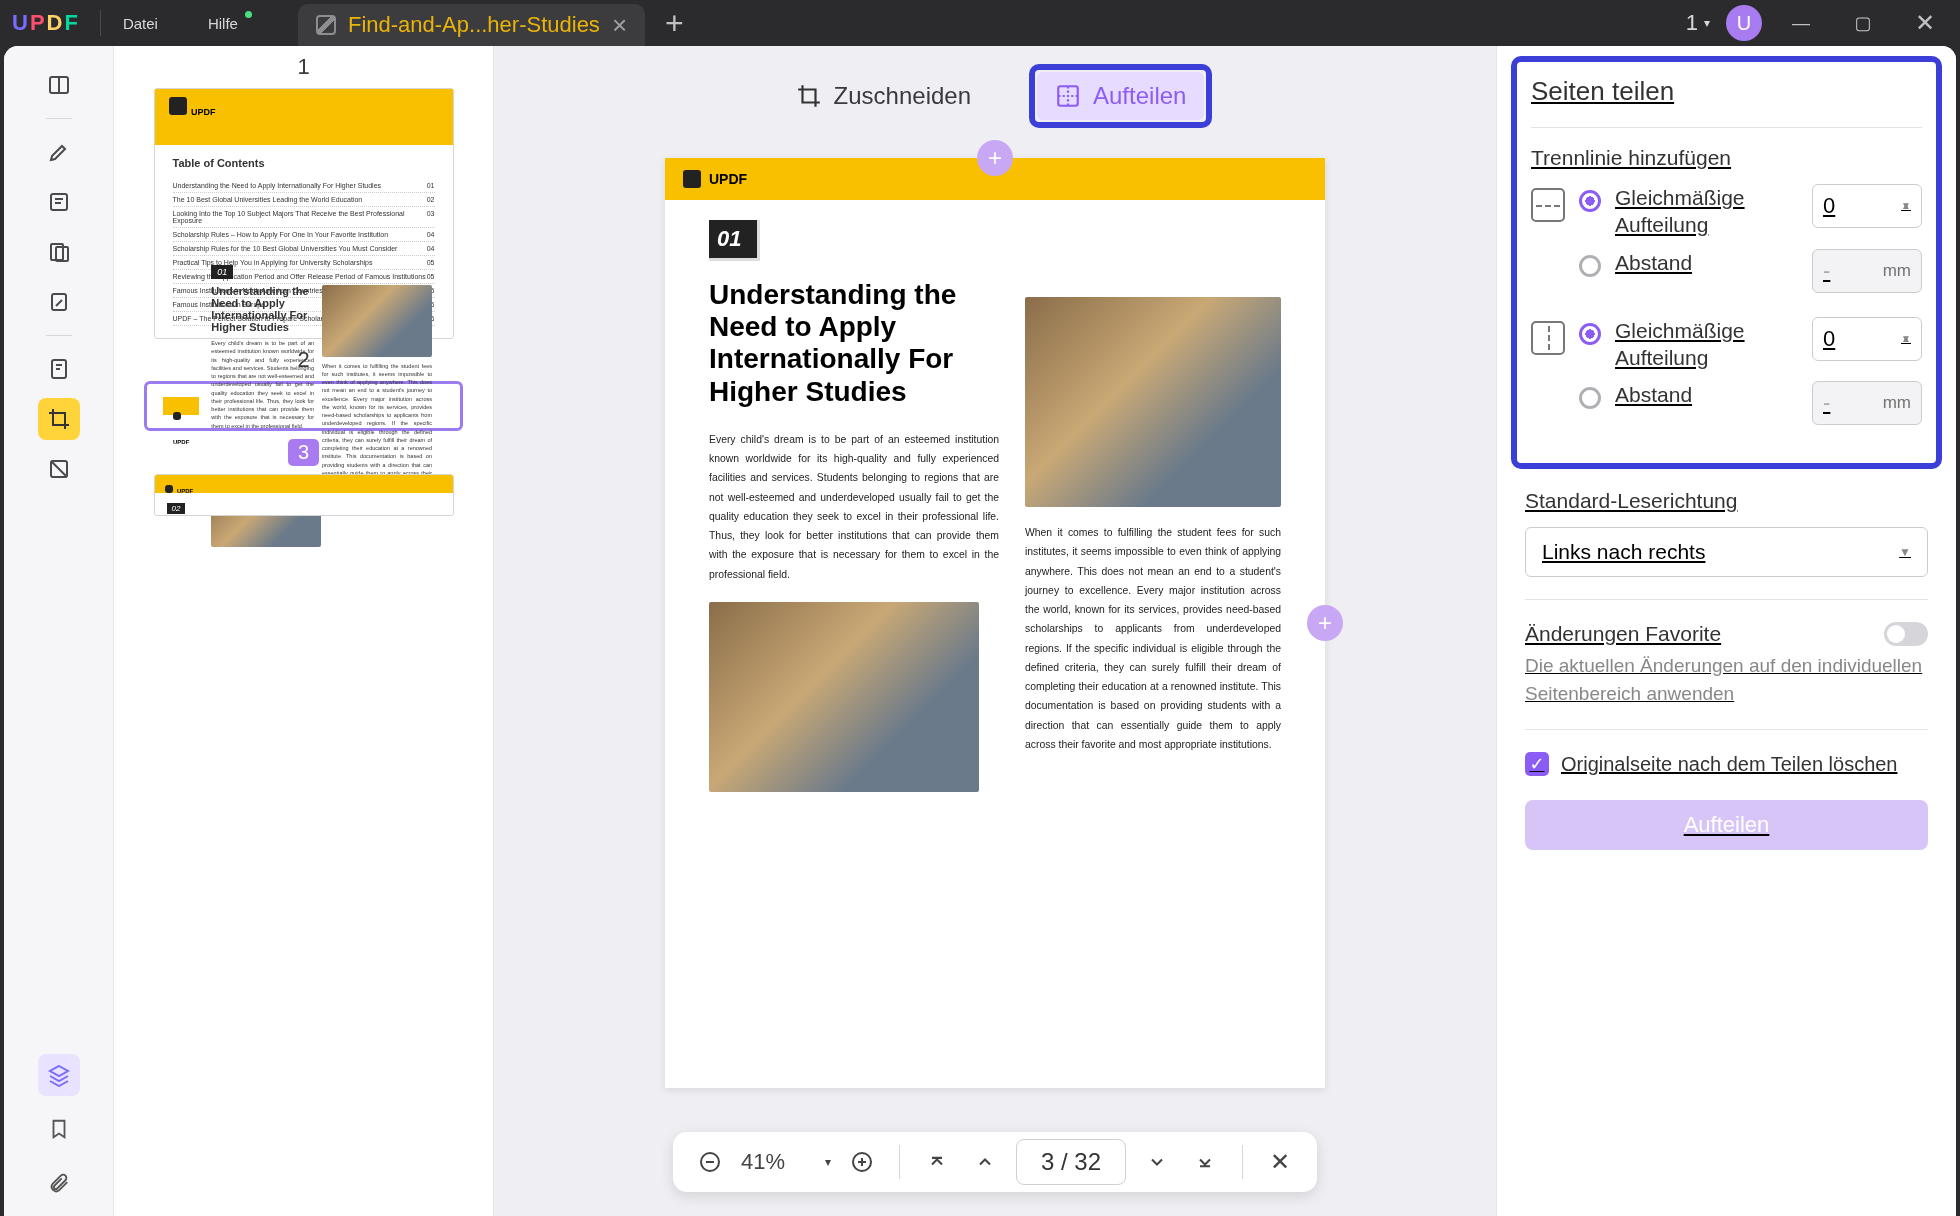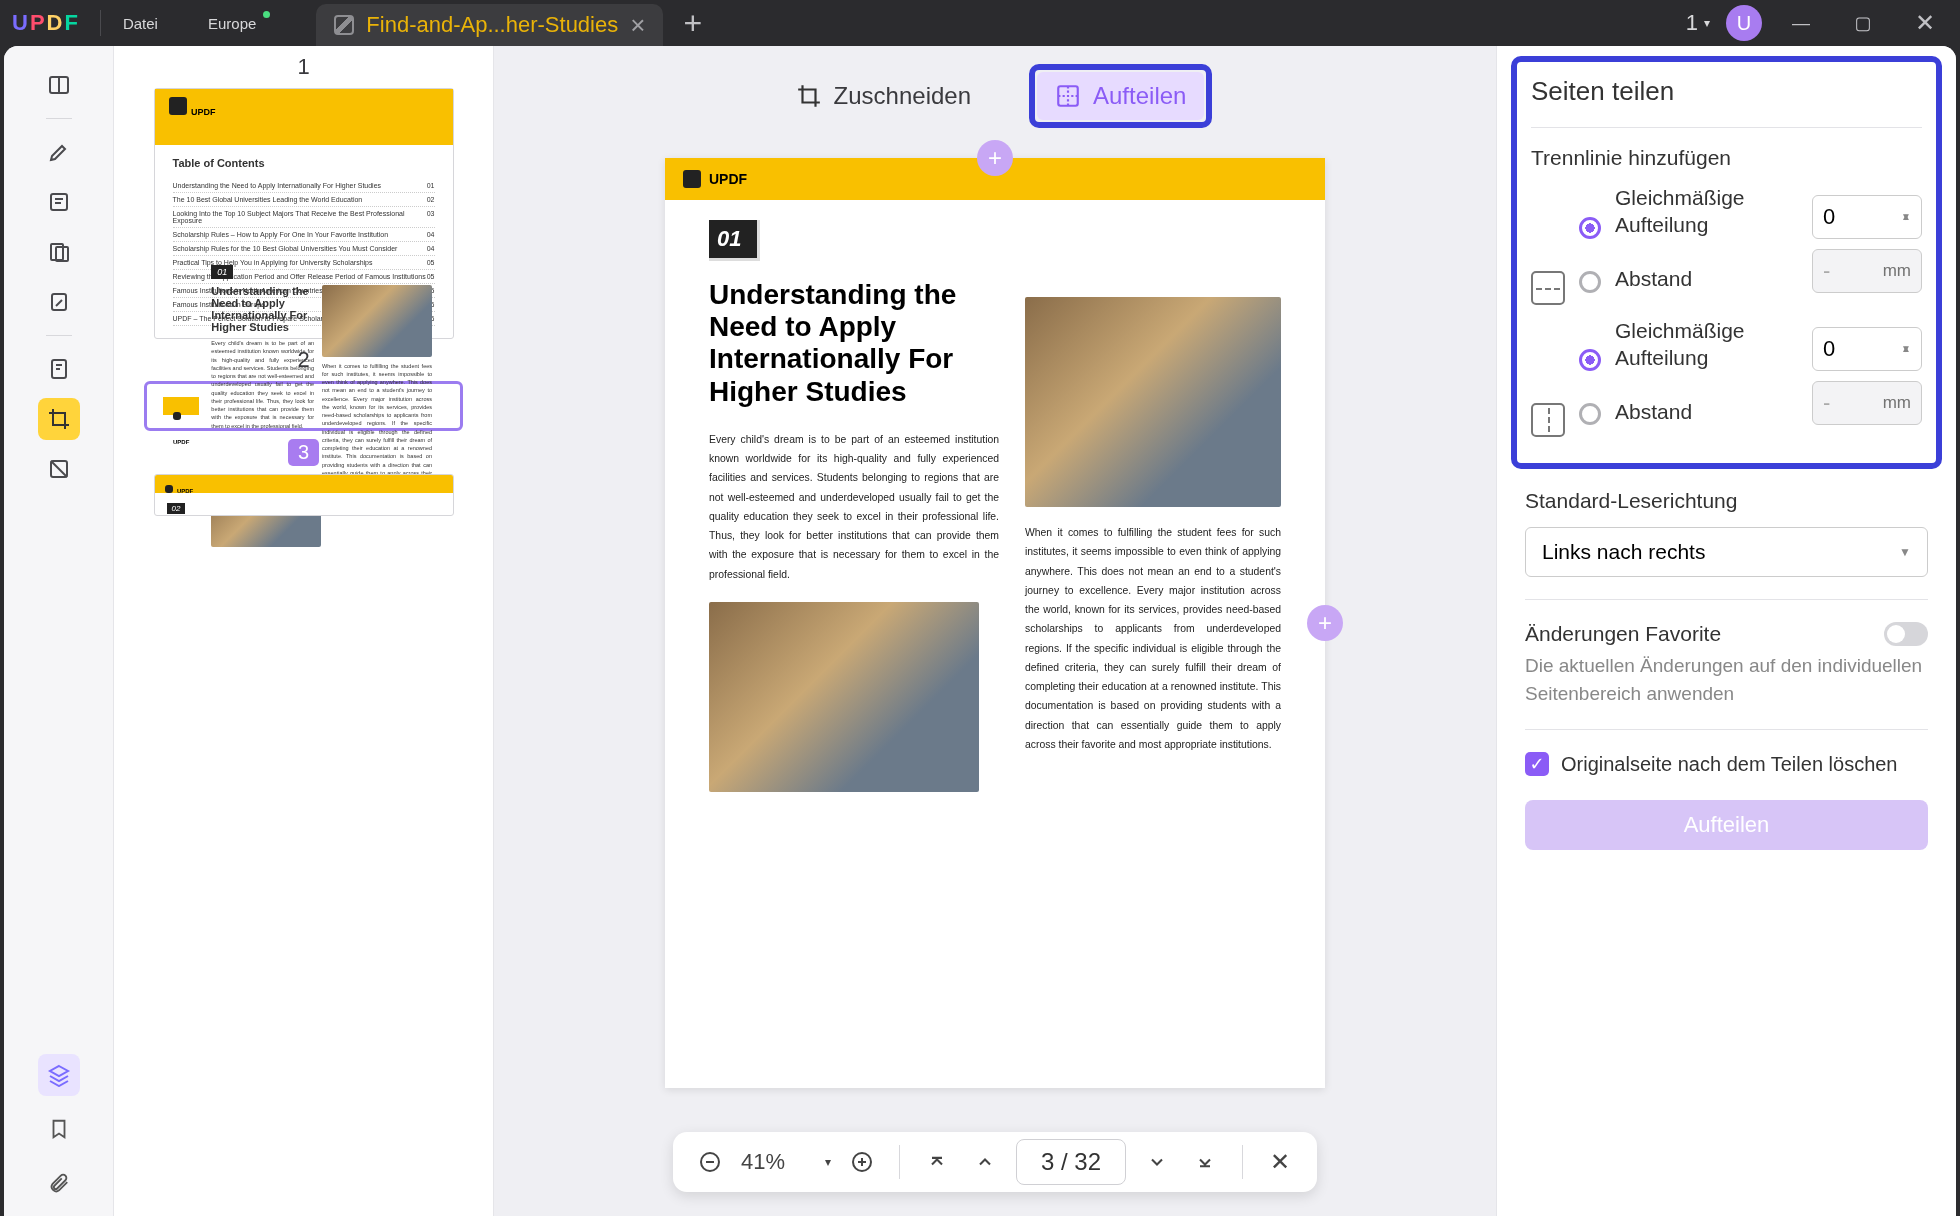--- a/index.html
+++ b/index.html
@@ -59,25 +59,25 @@
 .ptext { font-size:10.4px; line-height:1.85; color:#222; text-align:justify; }
 .pimg { background:linear-gradient(135deg,#8a6d4a,#c9a875 40%,#6b7a8a 70%); border-radius:2px; }
 .addbtn { width:36px; height:36px; border-radius:50%; background:#c8a7f5; color:#fff; display:flex; align-items:center; justify-content:center; font-size:24px; position:absolute; }
 
 .bottombar { position:absolute; bottom:24px; background:#fff; border-radius:14px; height:60px; display:flex; align-items:center; padding:16px 20px; gap:14px; box-shadow:0 4px 14px rgba(0,0,0,0.12); }
 .bbtn { width:34px; height:34px; display:flex; align-items:center; justify-content:center; color:#444; cursor:pointer; }
 .zoom { display:flex; align-items:center; gap:10px; color:#444; font-size:22px; }
 .bdiv { width:1px; height:34px; background:#d8d8dc; margin:0 6px; }
 .pagein { border:1px solid #d0d0d4; border-radius:8px; padding:8px 24px; font-size:24px; color:#333; }
 
-.rpanel { width:460px; background:#fff; border-left:1px solid #e5e5e9; padding:24px 28px; overflow:auto; }
+.rpanel { width:460px; background:#fff; border-left:1px solid #e5e5e9; padding:24px 28px; overflow:auto;text-decoration:underline; }
 .rtitle { font-size:26px; color:#333; margin-bottom:20px; }
 .rhl { border:6px solid #3b3fd8; border-radius:10px; padding:14px; margin:-14px -14px 20px; }
 .rsec { font-size:21px; color:#333; margin:10px 0 14px; }
-.row { display:flex; align-items:flex-end; gap:14px; margin-bottom:12px; }
+.row { display:flex; align-items:flex-start; gap:14px; margin-bottom:12px; }
 .ricon { width:34px; height:34px; border:2px solid #777; border-radius:5px; margin-top:4px; position:relative; }
 .ricon.h::after { content:''; position:absolute; top:50%; left:3px; right:3px; border-top:2px dashed #777; }
 .ricon.v::after { content:''; position:absolute; left:50%; top:3px; bottom:3px; border-left:2px dashed #777; }
 .radio { width:22px; height:22px; border:3px solid #b0b0b4; border-radius:50%; margin-top:6px; flex-shrink:0; }
 .radio.on { border-color:#8b5cf6; background:radial-gradient(circle,#8b5cf6 40%,transparent 42%); }
 .rlbl { font-size:21px; color:#333; flex:1; line-height:1.3; }
 .num { width:110px; height:44px; border:1px solid #ccc; border-radius:6px; display:flex; align-items:center; padding:0 10px; font-size:22px; position:relative; }
 .num.dis { background:#f3f3f5; color:#aaa; }
 .num .triupdown{display:flex;flex-direction:column;line-height:0;font-size:10px;color:#888;margin-left:auto;}
 .mm { position:absolute; right:10px; font-size:17px; color:#737373; }
@@ -97,21 +97,21 @@
 
 <div class="titlebar">
   <div class="logo">
       <span>U</span>
       <span>P</span>
       <span>D</span>
       <span>F</span>
     </div>
   <div class="tb-div"></div>
   <div class="menu">Datei</div>
-  <div class="menu"><span>Europe</span><span class="dot"></span></div>
+  <div class="menu"><span>Hilfe</span><span class="dot"></span></div>
   <div class="tabs">
     <div class="tab">
       <div class="tab-icon"></div>
       <div class="tab-title">Find-and-Ap...her-Studies</div>
       <div class="tab-close">×</div>
     </div>
     <div class="newtab">+</div>
   </div>
   <div class="tb-right">
     <div class="count">

